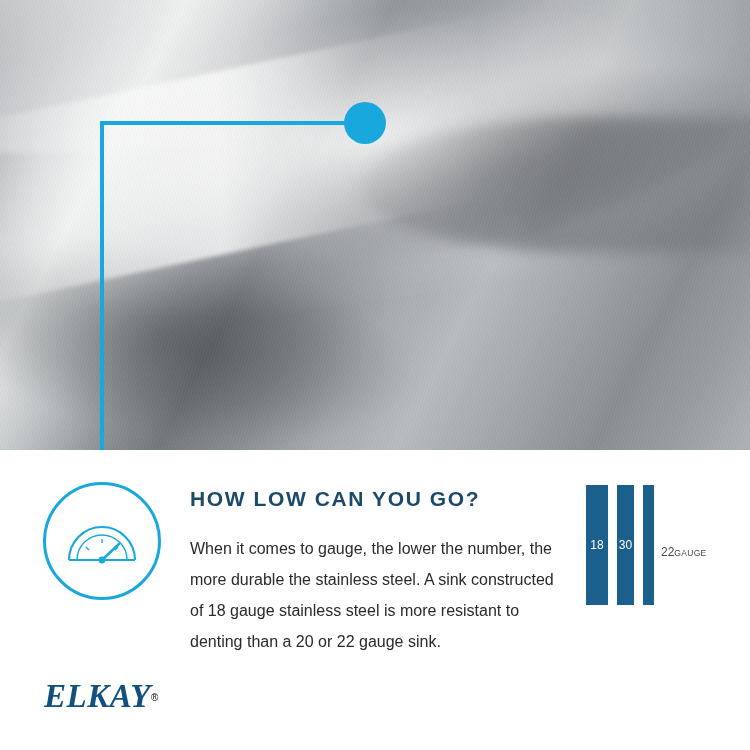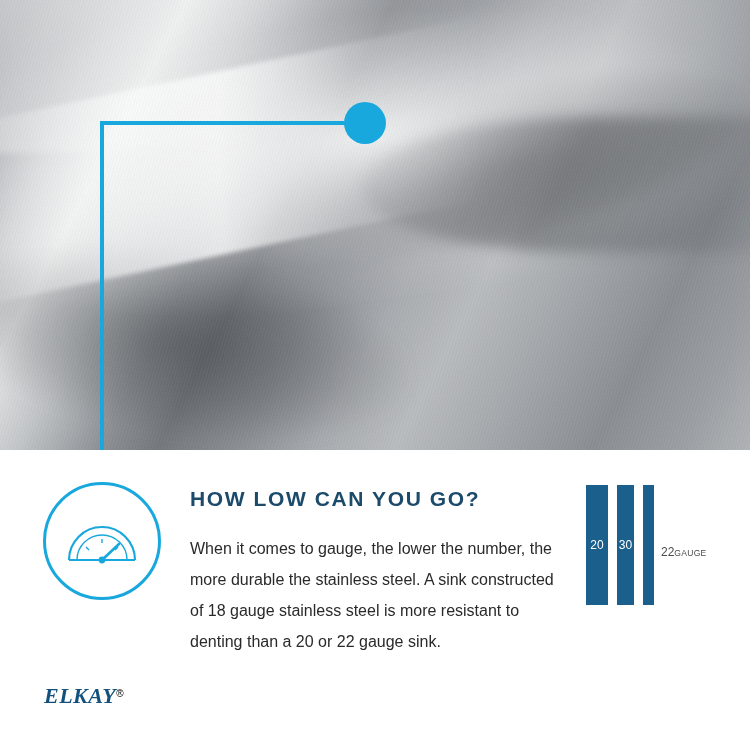--- a/index.html
+++ b/index.html
@@ -249,21 +249,21 @@
     position: absolute;
     left: 44px;
     top: 228px;
     width: 160px;
     height: 36px;
   }
   .logo .wordmark {
     font-family: "Liberation Serif", serif;
     font-style: italic;
     font-weight: bold;
-    font-size: 22px;
+    font-size: 33px;
     letter-spacing: 0.5px;
     color: #12517e;
     line-height: 36px;
   }
   .logo .reg {
     font-size: 10px;
     vertical-align: super;
     font-style: normal;
     font-weight: normal;
   }
@@ -305,21 +305,21 @@
     </div>
 
     <div class="headline">HOW LOW CAN YOU GO?</div>
 
     <div class="body-text">When it comes to gauge, the lower the number, the more durable the stainless steel. A sink constructed of 18 gauge stainless steel is more resistant to denting than a 20 or 22 gauge sink.</div>
 
     <div class="bars">
       <div class="bar bar-18"></div>
       <div class="bar bar-20"></div>
       <div class="bar bar-22"></div>
-      <div class="bar-label lbl-18">20</div>
+      <div class="bar-label lbl-18">18</div>
       <div class="bar-label lbl-20">30</div>
       <div class="gauge-tag"><span>22</span><span class="small">GAUGE</span></div>
     </div>
 
     <div class="logo">
       <span class="wordmark">ELKAY</span><span class="reg">®</span>
     </div>
 
   </div>
 </div>

